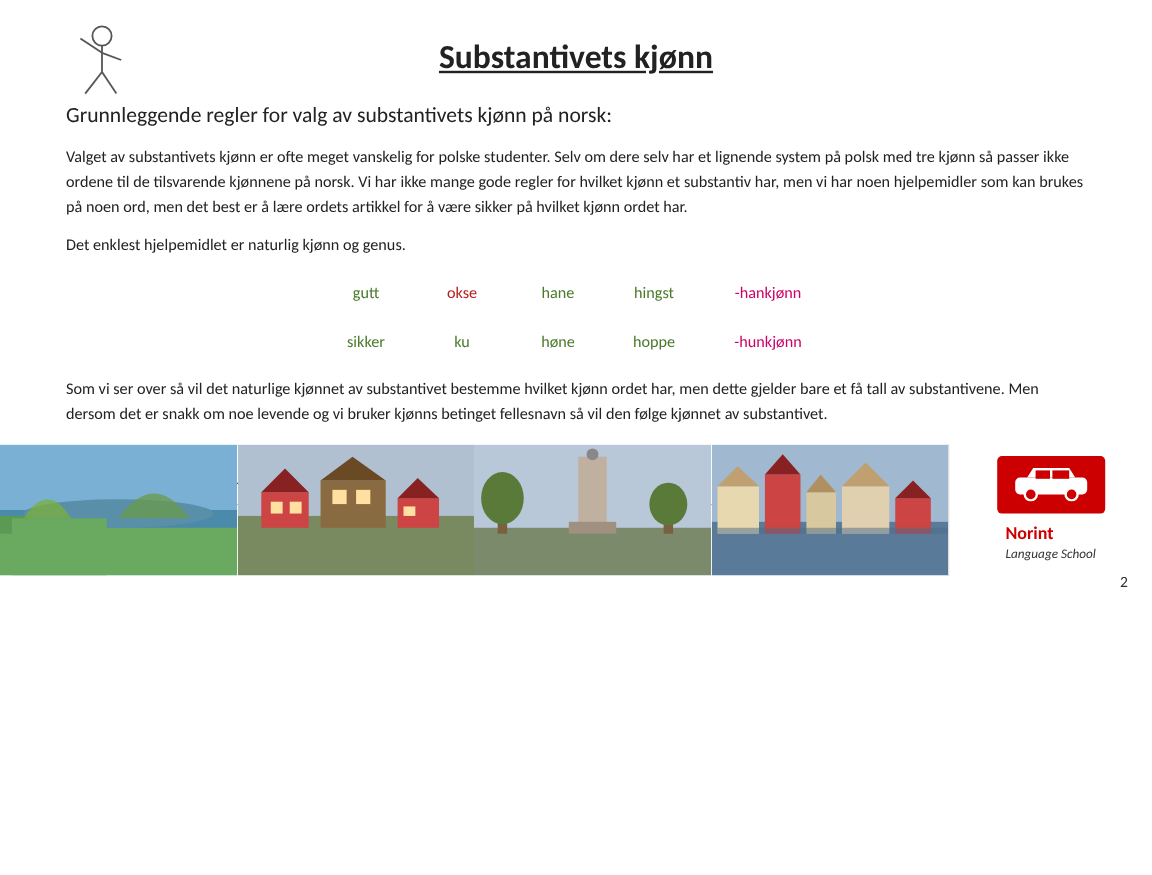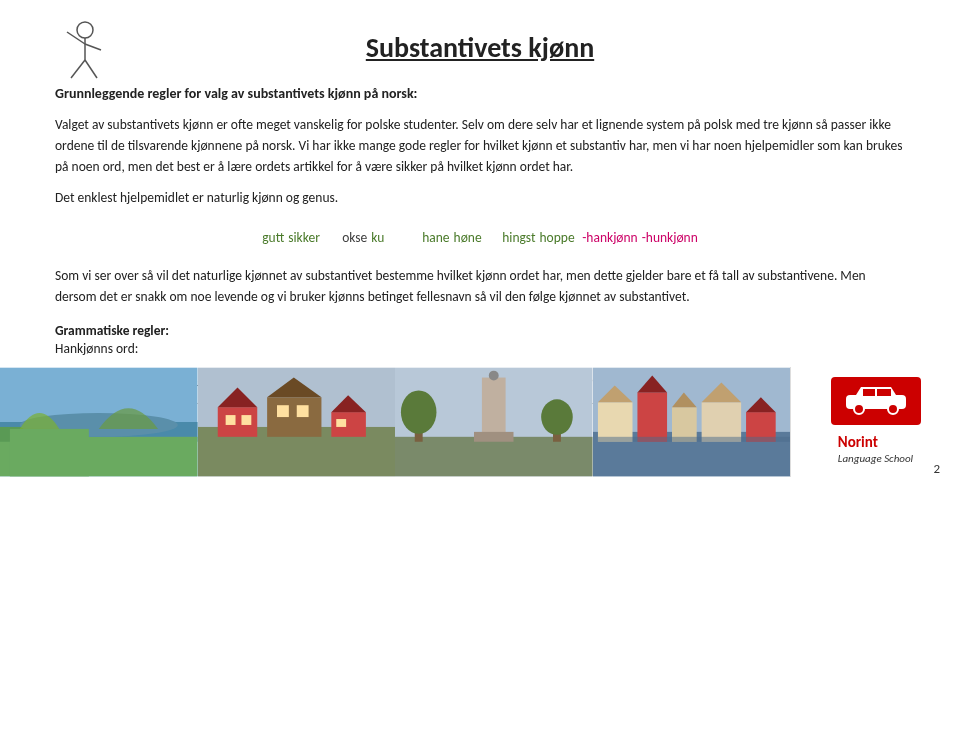--- a/index.html
+++ b/index.html
@@ -32,35 +32,35 @@
       top: 20px;
       width: 60px;
       height: 60px;
     }
     .content-text {
       font-size: 13.5px;
       line-height: 1.55;
       margin-bottom: 10px;
     }
     .section-heading {
-      font-weight: bold;
-      font-size: 14px;
+      font-weight: normal;
+      font-size: 18px;
     }
     .word-table {
       display: flex;
       justify-content: center;
       margin: 18px 0 18px 0;
       gap: 0;
     }
     .word-col {
       display: flex;
-      flex-direction: row;
+      flex-direction: column;
       align-items: center;
       min-width: 80px;
-      gap: 4px;
+      gap: 20px;
     }
     .word-col.green .word {
       color: #4a7a2a;
       font-size: 13.5px;
     }
     .word-col.label-pink .word {
       color: #cc0066;
       font-size: 13.5px;
     }
     .word {
@@ -69,21 +69,21 @@
     }
     .grammar-section {
       margin-top: 14px;
     }
     .grammar-bold {
       font-weight: bold;
       font-size: 13.5px;
     }
     .bottom-strip {
       position: absolute;
-      bottom: 2px;
+      bottom: 16px;
       left: 0;
       right: 0;
       height: 115px;
       display: flex;
       align-items: stretch;
     }
     .bottom-images {
       display: flex;
       flex: 1;
       overflow: hidden;
@@ -163,42 +163,41 @@
   <p class="content-text">Valget av substantivets kjønn er ofte meget vanskelig for polske studenter. Selv om dere selv har et lignende system på polsk med tre kjønn så passer ikke ordene til de tilsvarende kjønnene på norsk. Vi har ikke mange gode regler for hvilket kjønn et substantiv har, men vi har noen hjelpemidler som kan brukes på noen ord, men det best er å lære ordets artikkel for å være sikker på hvilket kjønn ordet har.</p>
 
   <p class="content-text">Det enklest hjelpemidlet er naturlig kjønn og genus.</p>
 
   <div class="word-table">
     <div class="word-col green">
       <span class="word" style="color: rgb(74, 122, 42);">gutt</span>
       <span class="word" style="color: rgb(74, 122, 42);">sikker</span>
     </div>
     <div class="word-col green">
-      <span class="word" style="color: #404040;">okse</span>
+      <span class="word" style="color: #b91c1c;">okse</span>
       <span class="word" style="color: rgb(74, 122, 42);">ku</span>
     </div>
     <div class="word-col green">
       <span class="word" style="color: rgb(74, 122, 42);">hane</span>
       <span class="word" style="color: rgb(74, 122, 42);">høne</span>
     </div>
     <div class="word-col green">
       <span class="word" style="color: rgb(74, 122, 42);">hingst</span>
       <span class="word" style="color: rgb(74, 122, 42);">hoppe</span>
     </div>
     <div class="word-col label-pink" style="min-width:110px;">
       <span class="word" style="color:#cc0066;">-hankjønn</span>
       <span class="word" style="color:#cc0066;">-hunkjønn</span>
     </div>
   </div>
 
   <p class="content-text">Som vi ser over så vil det naturlige kjønnet av substantivet bestemme hvilket kjønn ordet har, men dette gjelder bare et få tall av substantivene. Men dersom det er snakk om noe levende og vi bruker kjønns betinget fellesnavn så vil den følge kjønnet av substantivet.</p>
 
   <div class="grammar-section">
     <p class="grammar-bold">Grammatiske regler:</p>
-    <p class="content-text">Hankjønns ord:</p>
     <p class="content-text">Ord som ender på –het, -sjon eller –else er hankjønns ord slik som: kjærlighet- kjærligheten, stasjon-stasjonen, forståelse- forståelsen.</p>
   </div>
 
   <hr class="divider-line">
 
   <div class="bottom-strip">
     <div class="bottom-images">
 
       <div class="bottom-img-placeholder">
         <svg viewBox="0 0 200 110" width="100%" height="100%">

